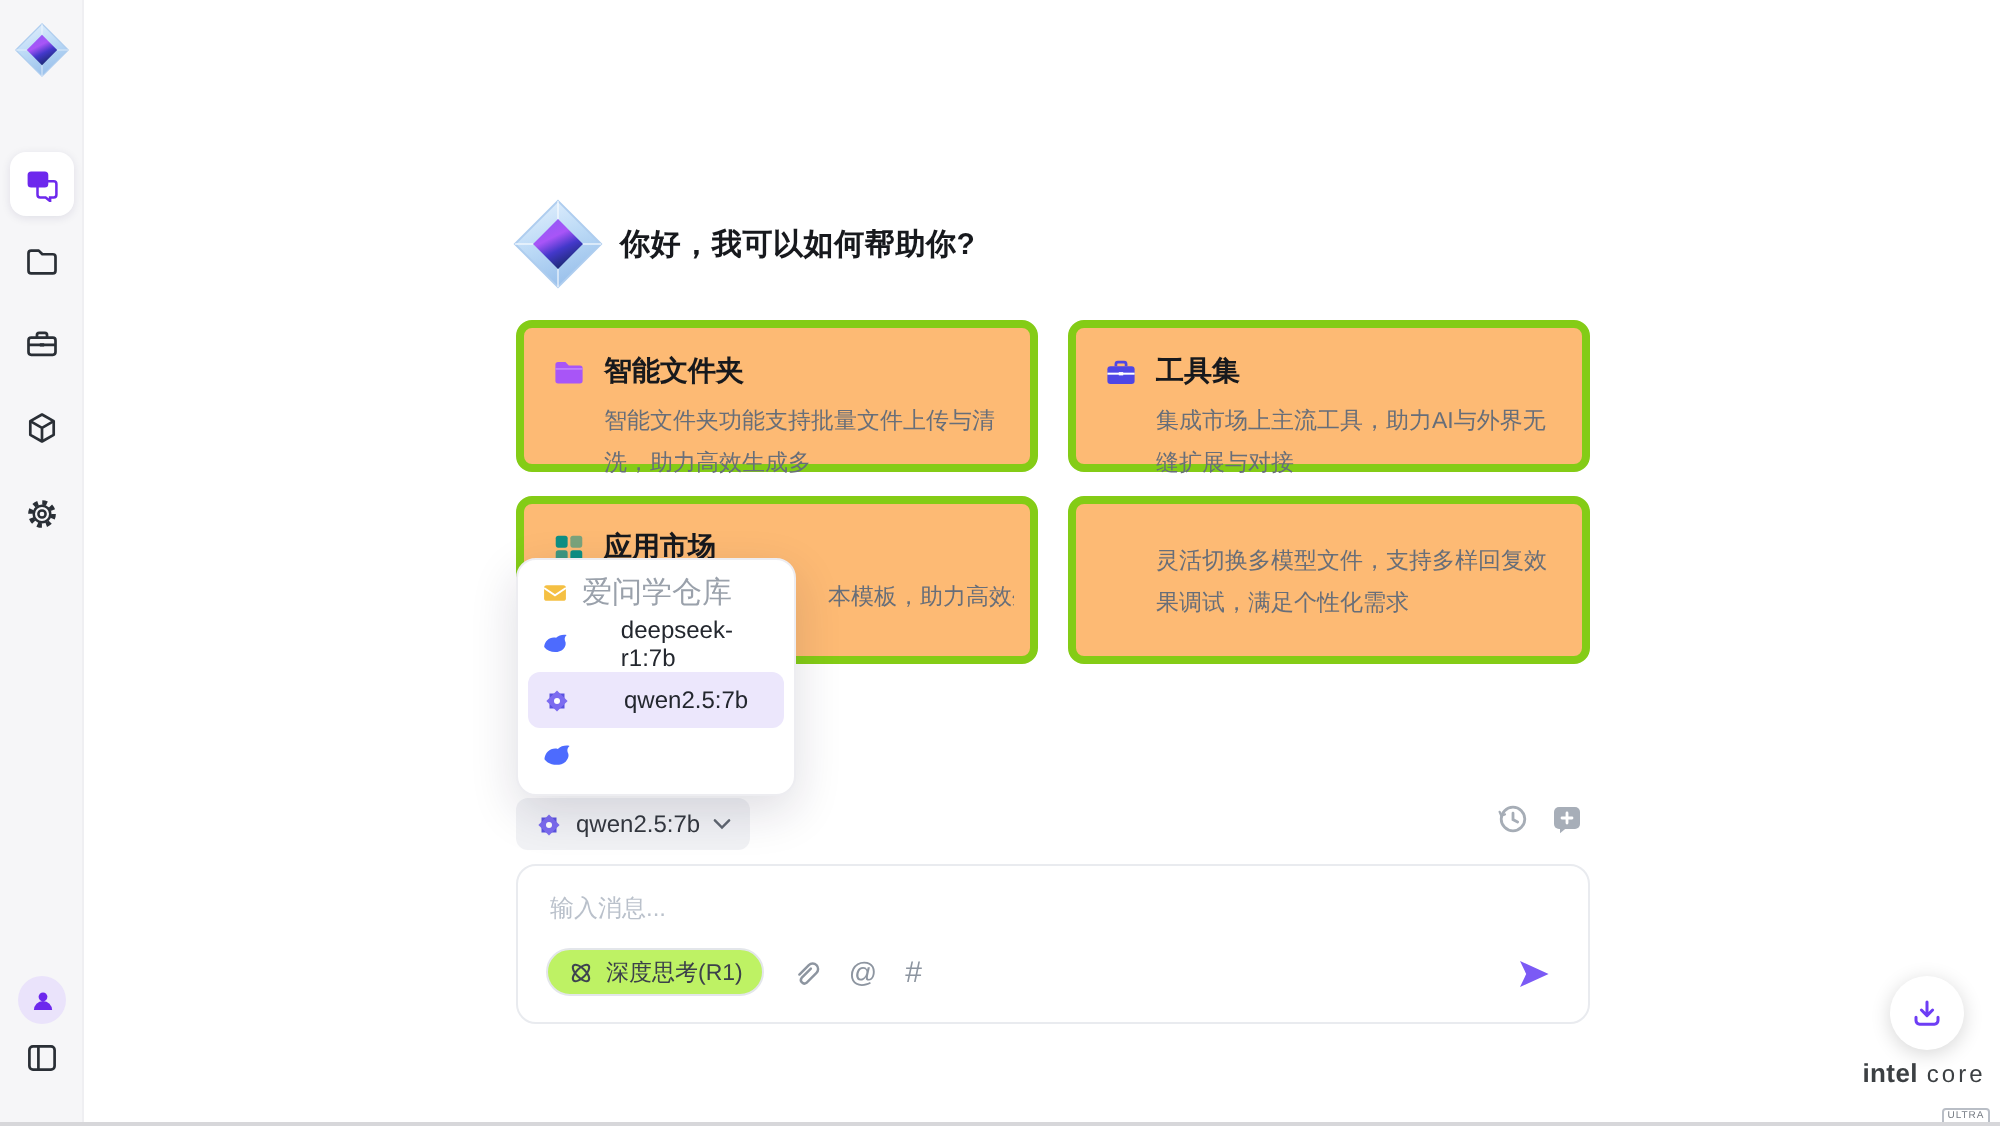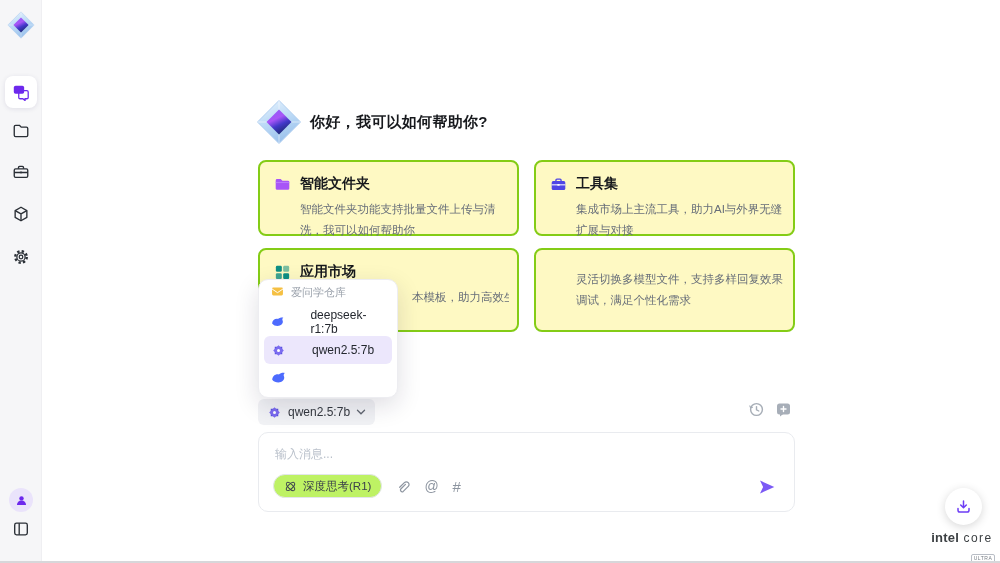--- a/index.html
+++ b/index.html
@@ -14,29 +14,29 @@
   .nav-item.active { background:#fff; box-shadow:0 1px 5px rgba(30,20,80,.10); }
   .avatar-circle { position:absolute; left:9px; top:488px; width:24px; height:24px; border-radius:50%; background:#eae3fb; display:flex; align-items:center; justify-content:center; cursor:pointer; }
   .bottom-line { position:absolute; left:0; top:561px; width:1000px; height:2px; background:#d7d7da; }
 
   
   .greet-logo { position:absolute; left:256px; top:99px; width:46px; height:46px; }
   .greet-title { position:absolute; left:310px; top:99px; height:46px; display:flex; align-items:center; font-size:15px; font-weight:bold; letter-spacing:.3px; color:#17191d; }
 
   
   .cards { position:absolute; left:258px; top:160px; width:537px; display:grid; grid-template-columns:261px 261px; grid-template-rows:76px 84px; column-gap:15px; row-gap:12px; }
-  .card { background:#fef9c3; border:2px solid #84cc16; border-radius:8px; padding:13px 8px 10px 14px; cursor:pointer; }
+  .card { background:#fdba74; border:4px solid #84cc16; border-radius:8px; padding:13px 8px 10px 14px; cursor:pointer; }
   .card-head { display:flex; align-items:center; gap:9px; }
   .card-title { font-size:14px; font-weight:bold; color:#17191d; }
   .card-desc { margin:6px 0 0 26px; font-size:11.5px; line-height:1.8; color:#676e79; }
   .card-desc.clip { white-space:nowrap; text-indent:112px; overflow:hidden; }
 
   
   .dropdown { position:absolute; left:258px; top:279px; width:140px; background:#fff; border:1px solid #ededf1; border-radius:10px; box-shadow:0 8px 24px rgba(25,20,60,.14); padding:5px; z-index:10; }
-  .dd-group { display:flex; gap:7px; height:23px; padding:0 7px; font-size:11px; color:#9aa1ab; }
+  .dd-group { display:flex; align-items:center; gap:7px; height:23px; padding:0 7px; font-size:15px; color:#9aa1ab; }
   .dd-item { display:flex; align-items:center; gap:26px; height:28px; padding:0 7px; border-radius:6px; font-size:12px; color:#23272e; cursor:pointer; }
   .dd-item.selected { background:#ece7fc; }
 
   
   .model-chip { position:absolute; left:258px; top:399px; height:26px; display:inline-flex; align-items:center; gap:6px; padding:0 9px; background:#f1f2f5; border-radius:6px; font-size:12px; color:#34383f; cursor:pointer; }
   .row-icons { position:absolute; left:748px; top:401px; width:47px; display:flex; align-items:center; gap:10px; }
   .icon-btn { cursor:pointer; display:flex; align-items:center; justify-content:center; }
 
   
   .composer { position:absolute; left:258px; top:432px; width:537px; height:80px; background:#fff; border:1px solid #e9ebef; border-radius:10px; }
@@ -143,21 +143,21 @@
   <div class="cards">
 
     <div class="card">
       <div class="card-head">
         <svg width="17" height="17" viewBox="0 0 20 20">
           <path d="M2 5.2 a1.6 1.6 0 0 1 1.6-1.6 h4.3 l2 2 h6.5 a1.6 1.6 0 0 1 1.6 1.6 v7.4 a1.6 1.6 0 0 1 -1.6 1.6 h-12.8 a1.6 1.6 0 0 1 -1.6 -1.6 Z" fill="#a855f7"></path>
           <path d="M2 7.6 h16" stroke="#c084fc" stroke-width="1"></path>
         </svg>
         <span class="card-title">智能文件夹</span>
       </div>
-      <div class="card-desc">智能文件夹功能支持批量文件上传与清洗，我可以如何帮助你</div>
+      <div class="card-desc">智能文件夹功能支持批量文件上传与清洗，助力高效生成多</div>
     </div>
 
     <div class="card">
       <div class="card-head">
         <svg width="17" height="17" viewBox="0 0 20 20">
           <rect x="2" y="6" width="16" height="10.5" rx="1.8" fill="#4f46e5"></rect>
           <path d="M7 6 V4.8 a1.2 1.2 0 0 1 1.2-1.2 h3.6 A1.2 1.2 0 0 1 13 4.8 V6" fill="none" stroke="#4f46e5" stroke-width="1.6"></path>
           <path d="M2 10.4 h16" stroke="#ffffff" stroke-width="1.2"></path>
           <rect x="8.7" y="9.5" width="2.6" height="1.9" fill="#ffffff"></rect>
         </svg>

